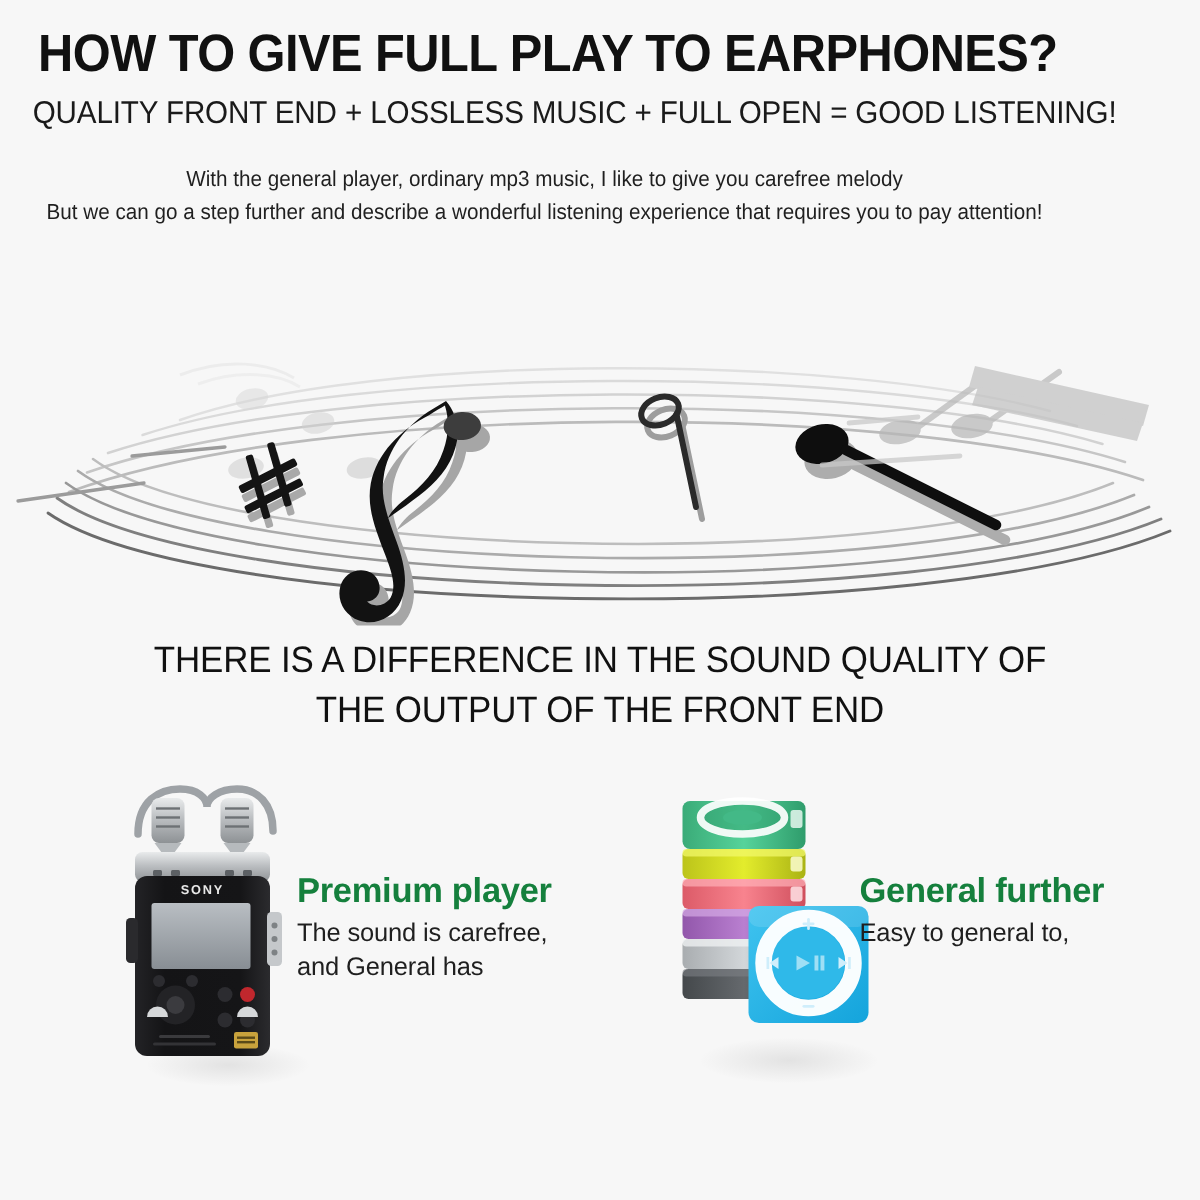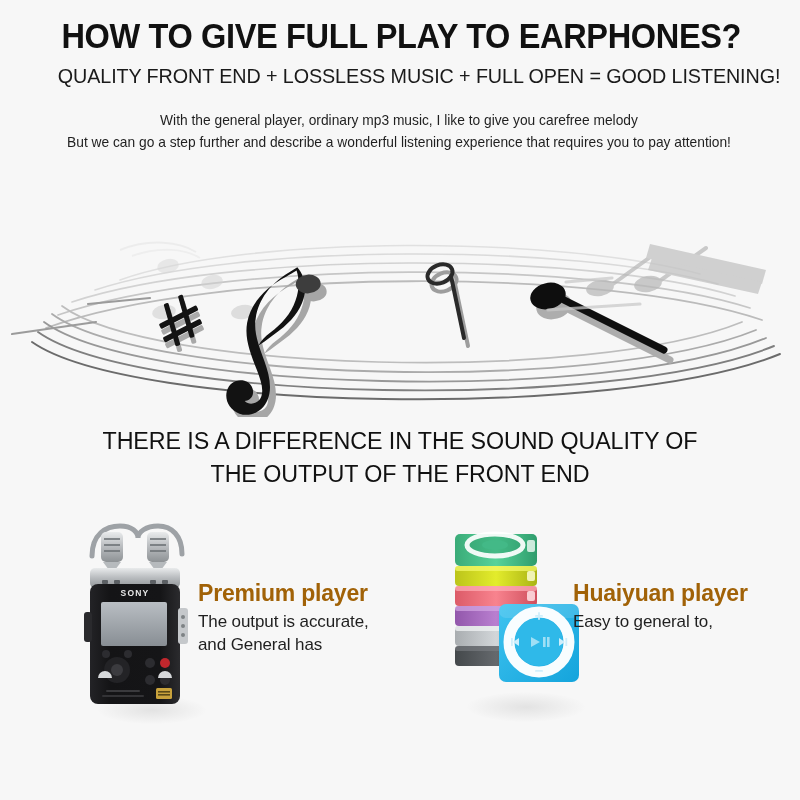--- a/index.html
+++ b/index.html
@@ -8,21 +8,21 @@
   }
   body {
     width: 800px;
     height: 800px;
     background: #f7f7f7;
     font-family: "Liberation Sans", sans-serif;
     color: #111;
     overflow: hidden;
     position: relative;
   }
-  .page { position: relative; width: 726px; height: 800px; padding-left: 36px; }
+  .page { position: relative; width: 726px; height: 800px; }
 
   
   .header { padding-top: 18px; text-align: center; }
   .title {
     font-family: "Liberation Sans", sans-serif;
     font-weight: bold;
     font-size: 35px;
     letter-spacing: -0.4px;
     line-height: 1.05;
     color: #111;
@@ -90,21 +90,21 @@
   .product.left  { left: 28px;  width: 360px; }
   .product.right { left: 395px; width: 390px; }
 
   .prod-copy { position: absolute; top: 60px; }
   .product.left  .prod-copy { left: 122px; }
   .product.right .prod-copy { left: 130px; }
 
   .prod-title {
     font-size: 23px;
     font-weight: bold;
-    color: #a16207;
+    color: #15803d;
     letter-spacing: -0.2px;
     white-space: nowrap;
     margin-bottom: 3px;
   }
   .prod-desc {
     font-size: 17px;
     line-height: 1.38;
     color: #1f1f1f;
     letter-spacing: -0.1px;
   }
@@ -346,21 +346,21 @@
             <rect x="82" y="174" width="12" height="1.6"></rect>
           </g>
           <rect x="30" y="170" width="34" height="2" rx="1" fill="#3a3a3d"></rect>
           <rect x="26" y="175" width="42" height="2" rx="1" fill="#333336"></rect>
         </svg>
       </div>
 
       <div class="prod-copy">
         <div class="prod-title">Premium player</div>
         <div class="prod-desc">
-          <div>The output is accurate,</div>
+          <div>The sound is carefree,</div>
           <div>and General has</div>
         </div>
       </div>
     </div>
 
     <div class="product right">
       <div class="reflection" style="left:24px; top:172px; width:118px; height:30px;"></div>
 
       <div class="prod-img">
         <svg width="140" height="185" viewBox="0 0 140 185" xmlns="http://www.w3.org/2000/svg" aria-hidden="true">
@@ -470,21 +470,21 @@
             </g>
 
             <g fill="#cfeefb">
               <rect x="92" y="150" width="8" height="1.8" rx="0.9"></rect>
             </g>
           </g>
         </svg>
       </div>
 
       <div class="prod-copy">
-        <div class="prod-title">Huaiyuan player</div>
+        <div class="prod-title">General further</div>
         <div class="prod-desc">
           <div>Easy to general to,</div>
         </div>
       </div>
     </div>
 
   </div>
 </div>
 
 </body></html>

